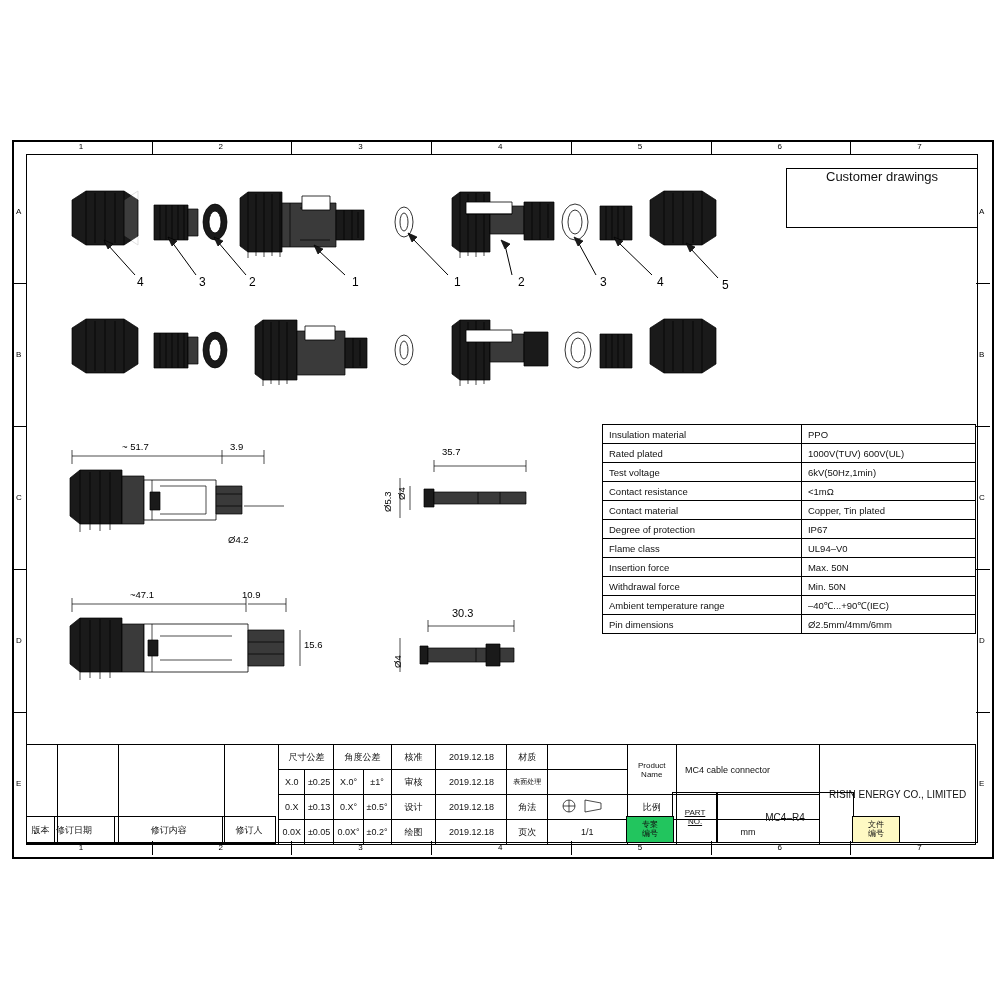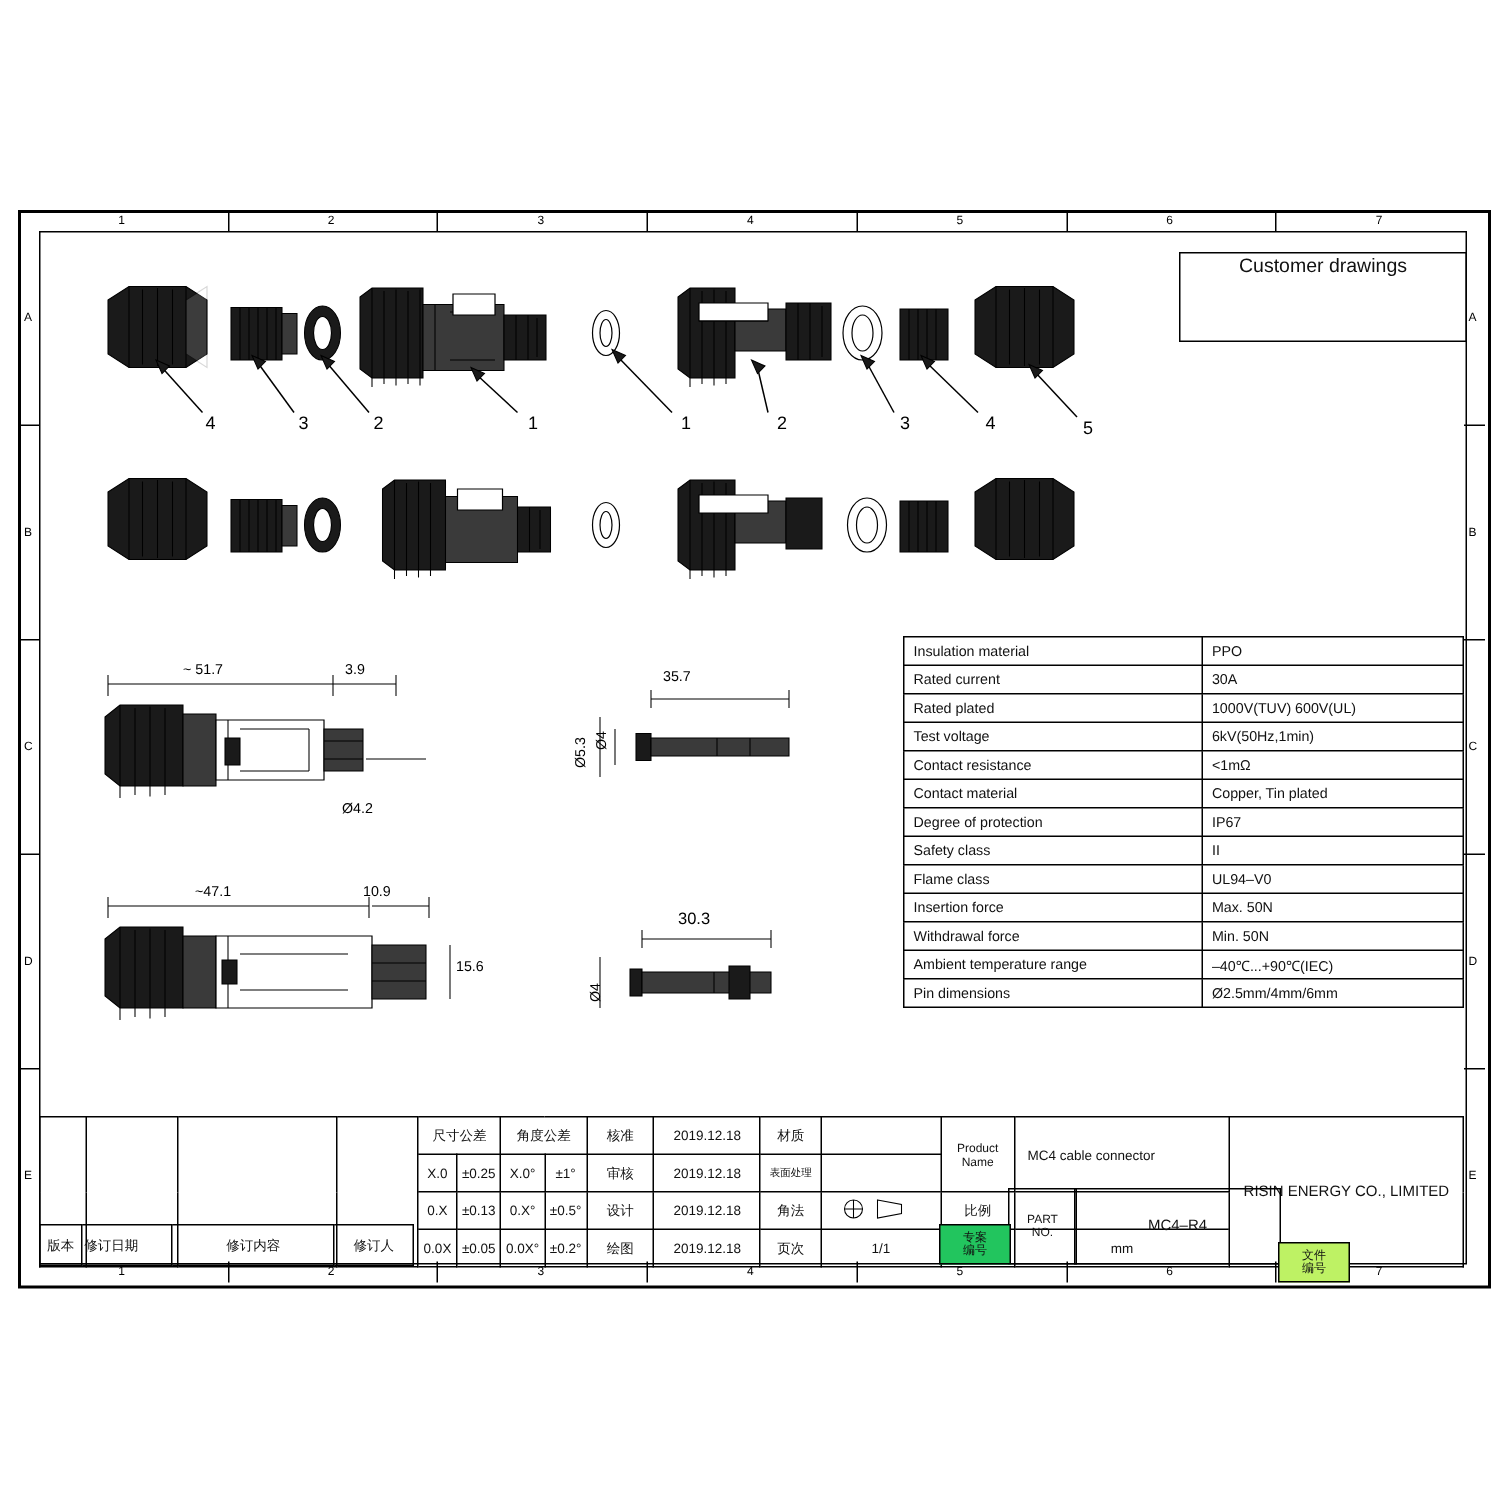--- a/index.html
+++ b/index.html
@@ -263,46 +263,38 @@
   <div class="dim" style="left:452px;top:607px;font-size:11px;">30.3</div>
   <div class="dim" style="left:392px;top:668px;transform:rotate(-90deg);transform-origin:left top;">Ø4</div>
 
   <table class="spec">
     <tbody id="spec-body">
         <tr>
           <td class="k">Insulation material</td>
           <td class="v">PPO</td>
         </tr>
         <tr>
-          <td class="k">Rated current</td>
-          <td class="v">30A</td>
-        </tr>
-        <tr>
           <td class="k">Rated plated</td>
           <td class="v">1000V(TUV)  600V(UL)</td>
         </tr>
         <tr>
           <td class="k">Test voltage</td>
           <td class="v">6kV(50Hz,1min)</td>
         </tr>
         <tr>
           <td class="k">Contact resistance</td>
           <td class="v">&lt;1mΩ</td>
         </tr>
         <tr>
           <td class="k">Contact material</td>
           <td class="v">Copper, Tin plated</td>
         </tr>
         <tr>
           <td class="k">Degree of protection</td>
           <td class="v">IP67</td>
-        </tr>
-        <tr>
-          <td class="k">Safety class</td>
-          <td class="v">II</td>
         </tr>
         <tr>
           <td class="k">Flame class</td>
           <td class="v">UL94–V0</td>
         </tr>
         <tr>
           <td class="k">Insertion force</td>
           <td class="v">Max. 50N</td>
         </tr>
         <tr>
@@ -388,25 +380,25 @@
           <tr>
         <td style="border:1px solid #000;width:26px;height:24px;text-align:center;">版本</td>
         <td style="border:1px solid #000;width:60px;">修订日期</td>
         <td style="border:1px solid #000;width:110px;text-align:center;">修订内容</td>
         <td style="border:1px solid #000;width:52px;text-align:center;">修订人</td>
       </tr>
     </tbody>
       </table>
   </div>
 
-  <div style="position:absolute;left:672px;top:792px;width:44px;height:49px;border:1px solid #000;font-size:8px;display:flex;align-items:center;justify-content:center;text-align:center;line-height:1.1;">PART<br>NO.</div>
+  <div style="position:absolute;left:672px;top:792px;width:44px;height:49px;border:1px solid #000;font-size:8px;display:flex;align-items:center;justify-content:center;text-align:center;line-height:1.1;text-decoration:underline;">PART<br>NO.</div>
   <div style="position:absolute;left:716px;top:792px;width:136px;height:49px;border:1px solid #000;font-size:10px;display:flex;align-items:center;justify-content:center;">MC4–R4</div>
   <div style="position:absolute;left:672px;top:816px;width:0;height:0;"></div>
   <div style="position:absolute;left:626px;top:816px;width:46px;height:25px;border:1px solid #000;background:#22c55e;font-size:8px;display:flex;align-items:center;justify-content:center;text-align:center;line-height:1.05;">专案<br>编号</div>
-  <div style="position:absolute;left:852px;top:816px;width:46px;height:25px;border:1px solid #000;background:#bef264;font-size:8px;display:flex;align-items:center;justify-content:center;text-align:center;line-height:1.05;margin-top:12px;">文件<br>编号</div>
+  <div style="position:absolute;left:852px;top:816px;width:46px;height:25px;border:1px solid #000;background:#fef9c3;font-size:8px;display:flex;align-items:center;justify-content:center;text-align:center;line-height:1.05;">文件<br>编号</div>
 
 <div class="tickline" style="left: 151.714px; top: 140px; width: 1px; height: 14px;"></div>
     <div class="tickline" style="left: 151.714px; top: 841px; width: 1px; height: 14px;"></div>
     <div class="tickline" style="left: 291.429px; top: 140px; width: 1px; height: 14px;"></div>
     <div class="tickline" style="left: 291.429px; top: 841px; width: 1px; height: 14px;"></div>
     <div class="tickline" style="left: 431.143px; top: 140px; width: 1px; height: 14px;"></div>
     <div class="tickline" style="left: 431.143px; top: 841px; width: 1px; height: 14px;"></div>
     <div class="tickline" style="left: 570.857px; top: 140px; width: 1px; height: 14px;"></div>
     <div class="tickline" style="left: 570.857px; top: 841px; width: 1px; height: 14px;"></div>
     <div class="tickline" style="left: 710.571px; top: 140px; width: 1px; height: 14px;"></div>

